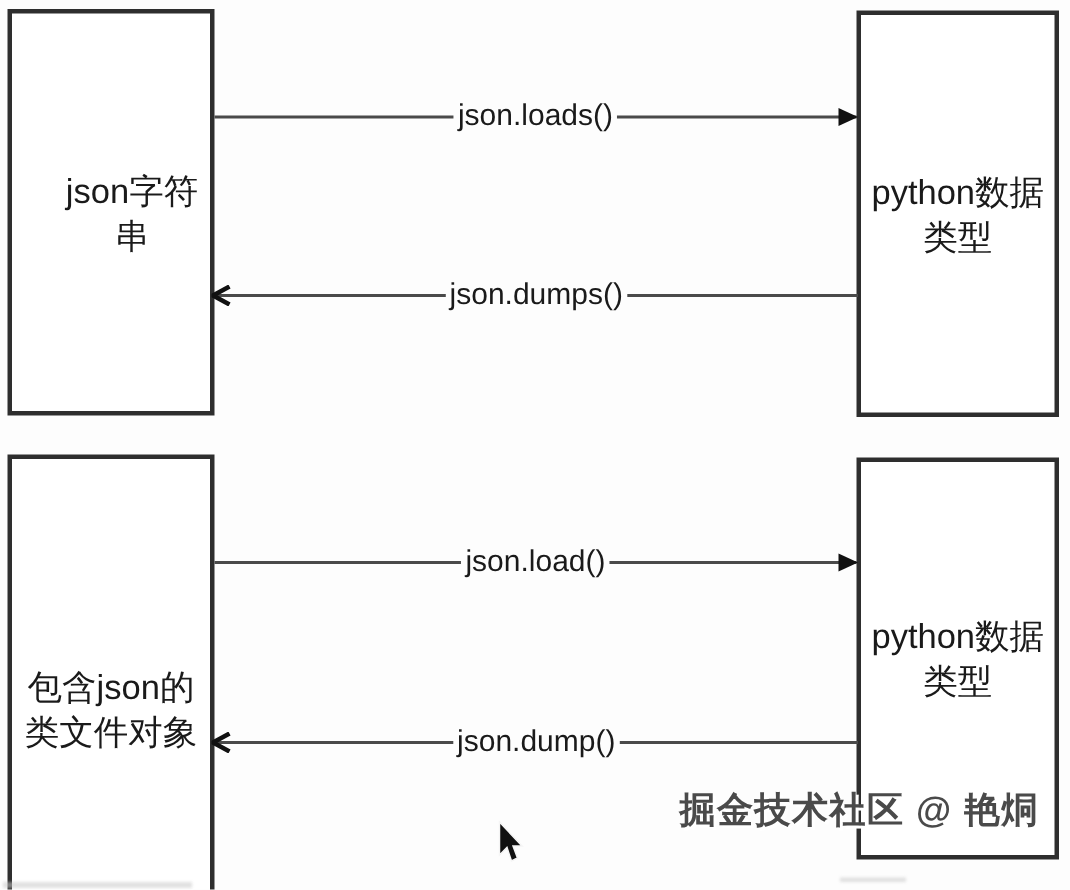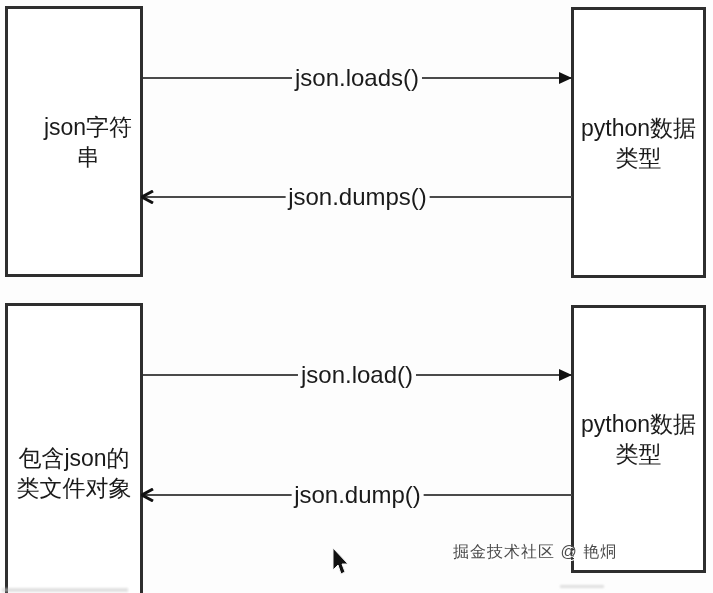--- a/index.html
+++ b/index.html
@@ -37,30 +37,30 @@
     position:absolute;right:-1px;top:4px;width:0;height:0;
     border-top:6px solid transparent;border-bottom:6px solid transparent;
     border-left:13px solid #111111;
   }
   .arrow .head-left{
     position:absolute;left:-2px;top:3px;width:14px;height:14px;
   }
   .arrow-label{
     position:absolute;left:50%;top:50%;transform:translate(-50%,-50%);
     background:#fdfdfd;padding:0 3px;
-    font-size:24px;color:#1a1a1a;white-space:nowrap;
+    font-size:20px;color:#1a1a1a;white-space:nowrap;
   }
   .arrow-a1{left:143px;top:68px;width:428px;}
   .arrow-a2{left:143px;top:187px;width:429px;text-align:center;}
   .arrow-a3{left:143px;top:365px;width:428px;}
   .arrow-a4{left:143px;top:485px;width:429px;}
   
   .watermark{
-    position:absolute;left:453px;top:542px;z-index:6;
-    font-size:16px;font-weight:normal;color:#4a4a4a;
+    position:absolute;left:453px;top:524px;z-index:6;
+    font-size:24px;font-weight:bold;color:#4a4a4a;
     text-shadow:2px 2px 0 #ffffff;
     white-space:nowrap;letter-spacing:1px;
   }
   
   .cursor{position:absolute;left:330px;top:547px;z-index:7;width:20px;height:30px;}
   
   .artifact{position:absolute;background:#c9c9c9;opacity:.55;filter:blur(1px);}
   .artifact-left{left:2px;top:588px;width:126px;height:4px;}
   .artifact-right{left:560px;top:585px;width:44px;height:3px;}
 </style>

